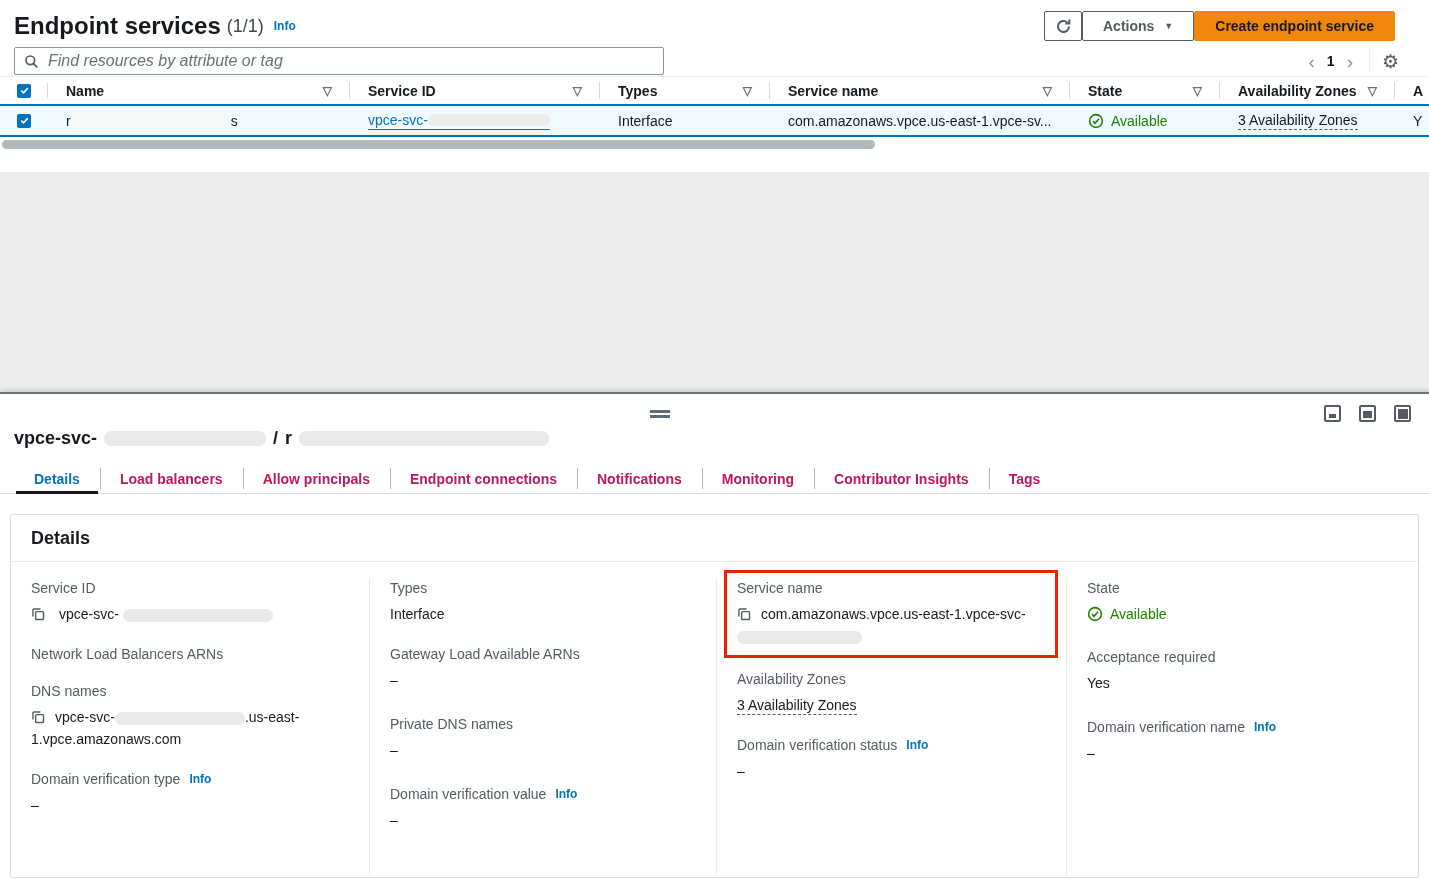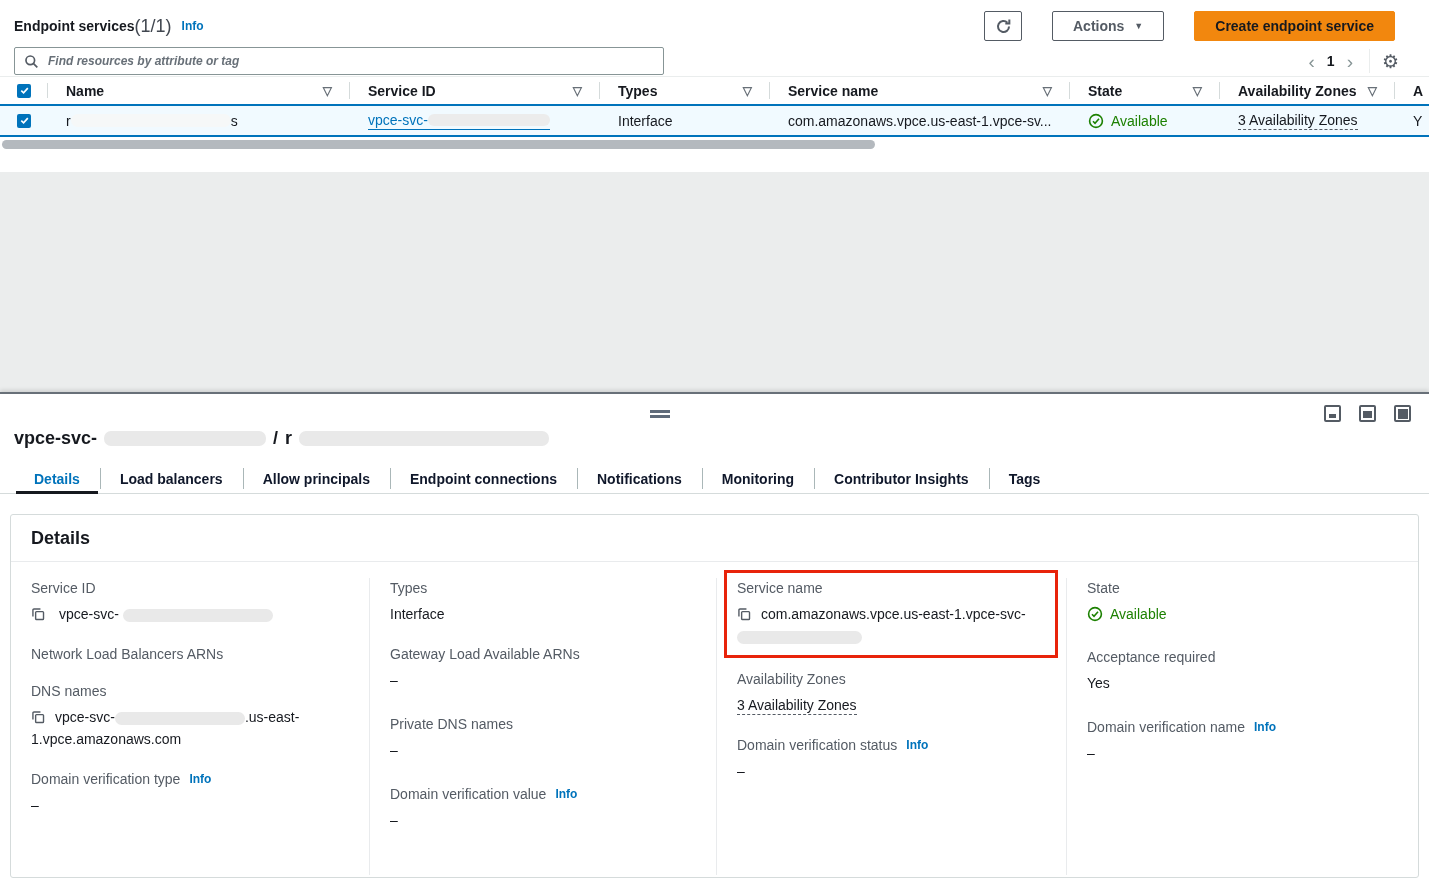--- a/index.html
+++ b/index.html
@@ -6,42 +6,42 @@
   html,body { margin:0; padding:0; }
   body {
     position:relative; width:1429px; height:886px; overflow:hidden;
     font-family:"Liberation Sans", sans-serif; font-size:14px; color:#16191f; background:#fff;
   }
   svg { display:block; }
 
   
   .table-section { position:absolute; top:0; left:0; right:0; height:172px; background:#fff; }
   .page-header { display:flex; align-items:center; padding:10px 34px 0 14px; height:42px; }
-  .page-title { font-size:14px; font-weight:700; }
-  .res-count { font-size:18px; font-weight:400; color:#414750; }
+  .page-title { font-size:24px; font-weight:700; }
+  .res-count { font-size:18px; font-weight:400; color:#414750; margin-left:6px; }
   .info-link { color:#0073bb; font-size:12px; font-weight:700; margin-left:10px; cursor:pointer; }
-  .header-actions { margin-left:auto; display:flex; align-items:flex-start; gap:30px; }
+  .header-actions { margin-left:auto; display:flex; align-items:flex-start; gap:0; }
   .btn {
     display:inline-flex; align-items:center; justify-content:center; gap:10px;
     height:30px; padding:0 20px; border:1px solid #545b64; border-radius:2px;
     background:#fff; color:#545b64; font-weight:700; font-size:14px; cursor:pointer;
     font-family:"Liberation Sans", sans-serif;
   }
   .btn-icon-only { width:38px; padding:0; }
   .btn-primary { background:#f2870e; border-color:#f2870e; color:#16191f; }
   .caret { font-size:9px; line-height:1; }
 
   .controls-row { display:flex; align-items:center; padding:4px 30px 0 14px; height:34px; }
   .search-box {
     width:650px; height:28px; border:1px solid #879596; border-radius:2px;
     display:flex; align-items:center; gap:7px; padding:0 9px; background:#fff;
   }
   .search-box input {
     border:none; outline:none; width:100%; background:transparent;
-    font-family:"Liberation Sans", sans-serif; font-size:12px; font-style:italic; color:#ec4899;font-weight:bold;
+    font-family:"Liberation Sans", sans-serif; font-size:16px; font-style:italic; color:#ec4899;
   }
   .search-box input::placeholder { color:#687078; font-style:italic; opacity:1; }
   .pagination { margin-left:auto; display:flex; align-items:center; gap:12px; }
   .chev { font-size:19px; color:#879596; line-height:1; cursor:pointer; font-weight:400; }
   .page-num { font-weight:700; color:#16191f; cursor:pointer; }
   .pag-divider { width:1px; height:24px; background:#eaeded; margin-left:4px; }
   .gear { font-size:19px; color:#545b64; cursor:pointer; line-height:1; }
 
   
   .grid { margin-top:0; }
@@ -98,21 +98,21 @@
   .psize.p3 { padding:1.5px; }
   .psize .i3 { width:10px; height:10px; }
 
   .panel-title { position:absolute; top:34px; left:14px; font-size:18px; font-weight:700;
     display:flex; align-items:center; gap:7px; white-space:nowrap; }
   .panel-title .redact { height:15px; }
 
   .tabs { position:absolute; top:71px; left:0; right:0; height:29px; display:flex;
     padding-left:14px; border-bottom:1px solid #d5dbdb; }
   .tab { position:relative; display:flex; align-items:center; padding:0 20px;
-    font-weight:700; color:#0f172a; cursor:pointer; white-space:nowrap; }
+    font-weight:700; color:#be185d; cursor:pointer; white-space:nowrap; }
   .tab + .tab::before { content:''; position:absolute; left:0; top:3px; height:21px; width:1px; background:#aab7b8; }
   .tab.active { color:#0073bb; }
   .tab.active::after { content:''; position:absolute; left:2px; right:2px; bottom:-1px; height:3px; background:#16191f; }
 
   .details-card { position:absolute; top:120px; left:10px; right:10px; bottom:8px;
     border:1px solid #d5dbdb; border-radius:3px; background:#fff; overflow:hidden; }
   .card-header { padding:13px 20px 12px; font-size:18px; font-weight:700; border-bottom:1px solid #e9ebed; }
   .card-body { display:flex; align-items:stretch; padding-top:16px; height:calc(100% - 49px); overflow:hidden; }
   .dcol { padding:2px 20px 0; height:100%; }
   .dcol + .dcol { border-left:1px solid #e9ebed; }

